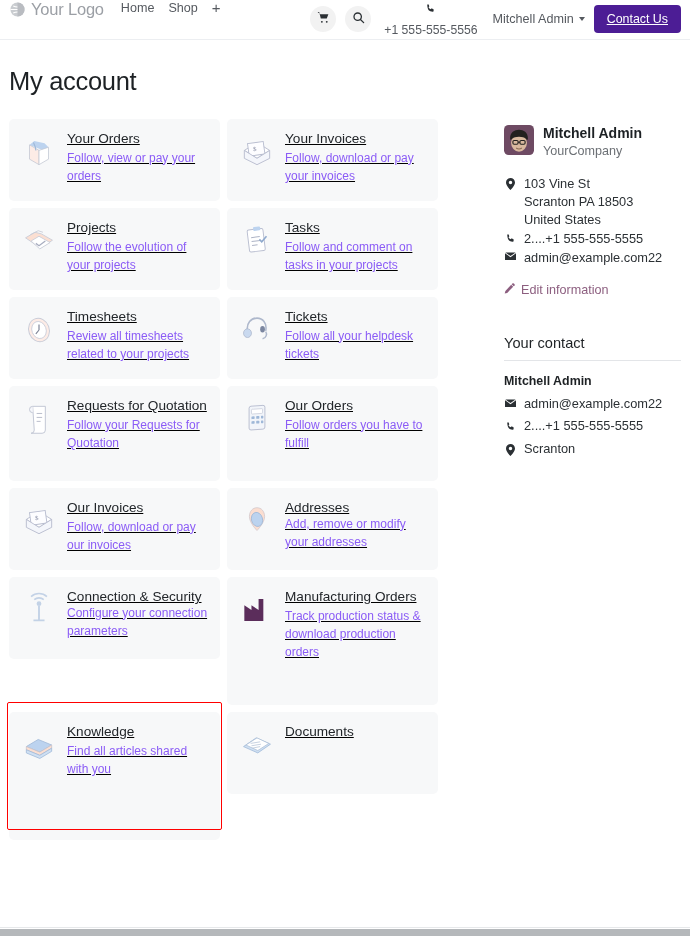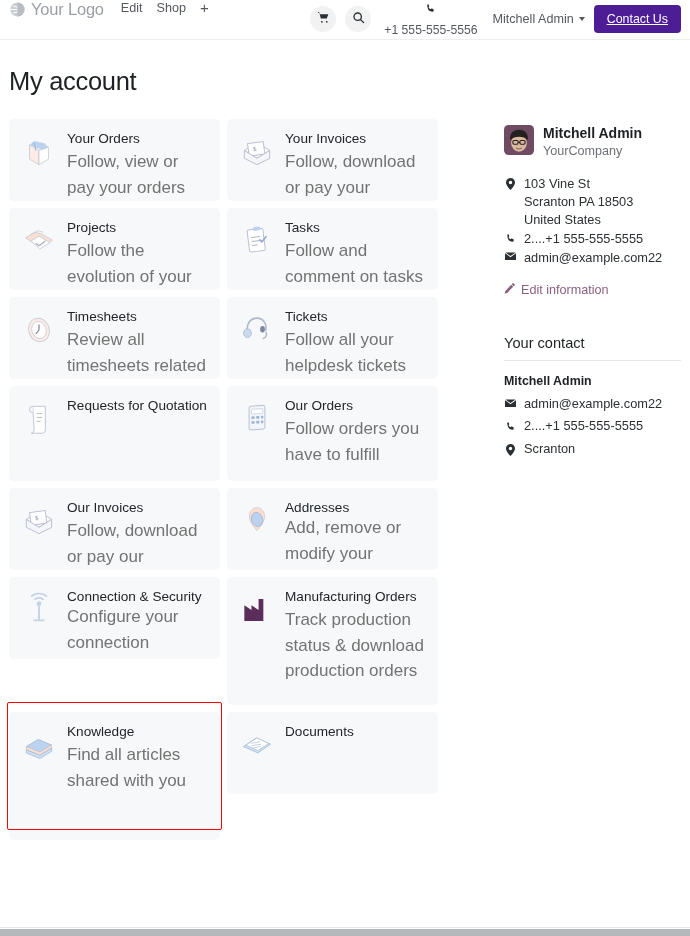--- a/index.html
+++ b/index.html
@@ -75,27 +75,27 @@
     text-decoration: none;
     cursor: pointer;
   }
   .card.h-small { height: 82px; }
   .card.h-med   { height: 82px; }
   .card.h-tall  { height: 95px; }
   .card.h-xtall { height: 128px; }
 
   .card-icon { width: 38px; flex: 0 0 38px; padding-top: 2px; }
   .card-icon svg { display: block; width: 38px; height: 38px; }
-  .card-body { flex: 1; min-width: 0; }
+  .card-body { flex: 1; min-width: 0; text-decoration: underline; }
   .card-title {
     font-size: 13.6px; color: #22262a; font-weight: 400;
     line-height: 1.16; margin-bottom: 2px;
   }
   .card-desc {
-    font-size: 17px; color: #737373; line-height: 1.52;
+    font-size: 12px; color: #8b5cf6; line-height: 1.52;
   }
   .card.overlap .card-desc { margin-top: -3px; }
 
   
   .highlight-box {
     position: absolute;
     border: 1.6px solid #ff0000;
     border-radius: 2px;
     pointer-events: none;
     left: 7px; top: 702px; width: 215px; height: 128px;
@@ -148,21 +148,21 @@
       <svg viewBox="0 0 24 24">
           <circle cx="12" cy="12" r="10" fill="#c9ccd0"></circle>
       <path d="M2 12 h20 M6 7 q6 3 12 0 M6 17 q6 -3 12 0" stroke="#fff" stroke-width="1.6" fill="none"></path>
       <path d="M12 2 a10 10 0 0 1 0 20 z" fill="#b9bcc1"></path>
         </svg>
     </span>
     <span class="brand-text">Your Logo</span>
   </a>
 
   <div class="nav-links">
-    <a class="nav-link">Edit</a>
+    <a class="nav-link">Home</a>
     <a class="nav-link">Shop</a>
     <span class="nav-plus">+</span>
   </div>
 
   <div class="nav-right">
     <div class="circle-btn">
       <span>
         <svg width="13" height="13" viewBox="0 0 24 24" fill="#2b3034">
           <path d="M1 2h3l3 12h11l3-8H6"></path>
             <circle cx="9" cy="20" r="1.7"></circle>
@@ -288,20 +288,21 @@
           <a class="card h-tall">
             <span class="card-icon">
               <svg viewBox="0 0 48 48">
                 <path d="M16 8h16v30a4 4 0 0 1-4 4H14a4 4 0 0 0 4-4z" fill="#ffffff" stroke="#c0c5d3" stroke-width="1.2"></path>
                 <path d="M16 8a4 4 0 0 0-4 4 4 4 0 0 0 4 4" fill="#f6f7fb" stroke="#c0c5d3" stroke-width="1.2"></path>
                 <path d="M21 17h7M21 22h7M21 27h5" stroke="#b6bbc9" stroke-width="1.2"></path>
               </svg>
             </span>
             <div class="card-body">
               <div class="card-title">Requests for Quotation</div>
+              <div class="card-desc">Follow your Requests for Quotation</div>
             </div>
           </a>
           <a class="card h-tall">
             <span class="card-icon">
               <svg viewBox="0 0 48 48">
                 <rect x="14" y="9" width="20" height="30" rx="2.5" fill="#f2f5fa" stroke="#b9bed0" stroke-width="1.2" transform="skewY(-4)"></rect>
                 <rect x="17" y="13" width="14" height="6" rx="1" fill="#ffffff" stroke="#c6cbd8" stroke-width=".9" transform="skewY(-4)"></rect>
                 <g fill="#9fb8d8" transform="skewY(-4)">
                   <rect x="17" y="22" width="4" height="3.4" rx=".8"></rect>
                   <rect x="23" y="22" width="4" height="3.4" rx=".8"></rect>

